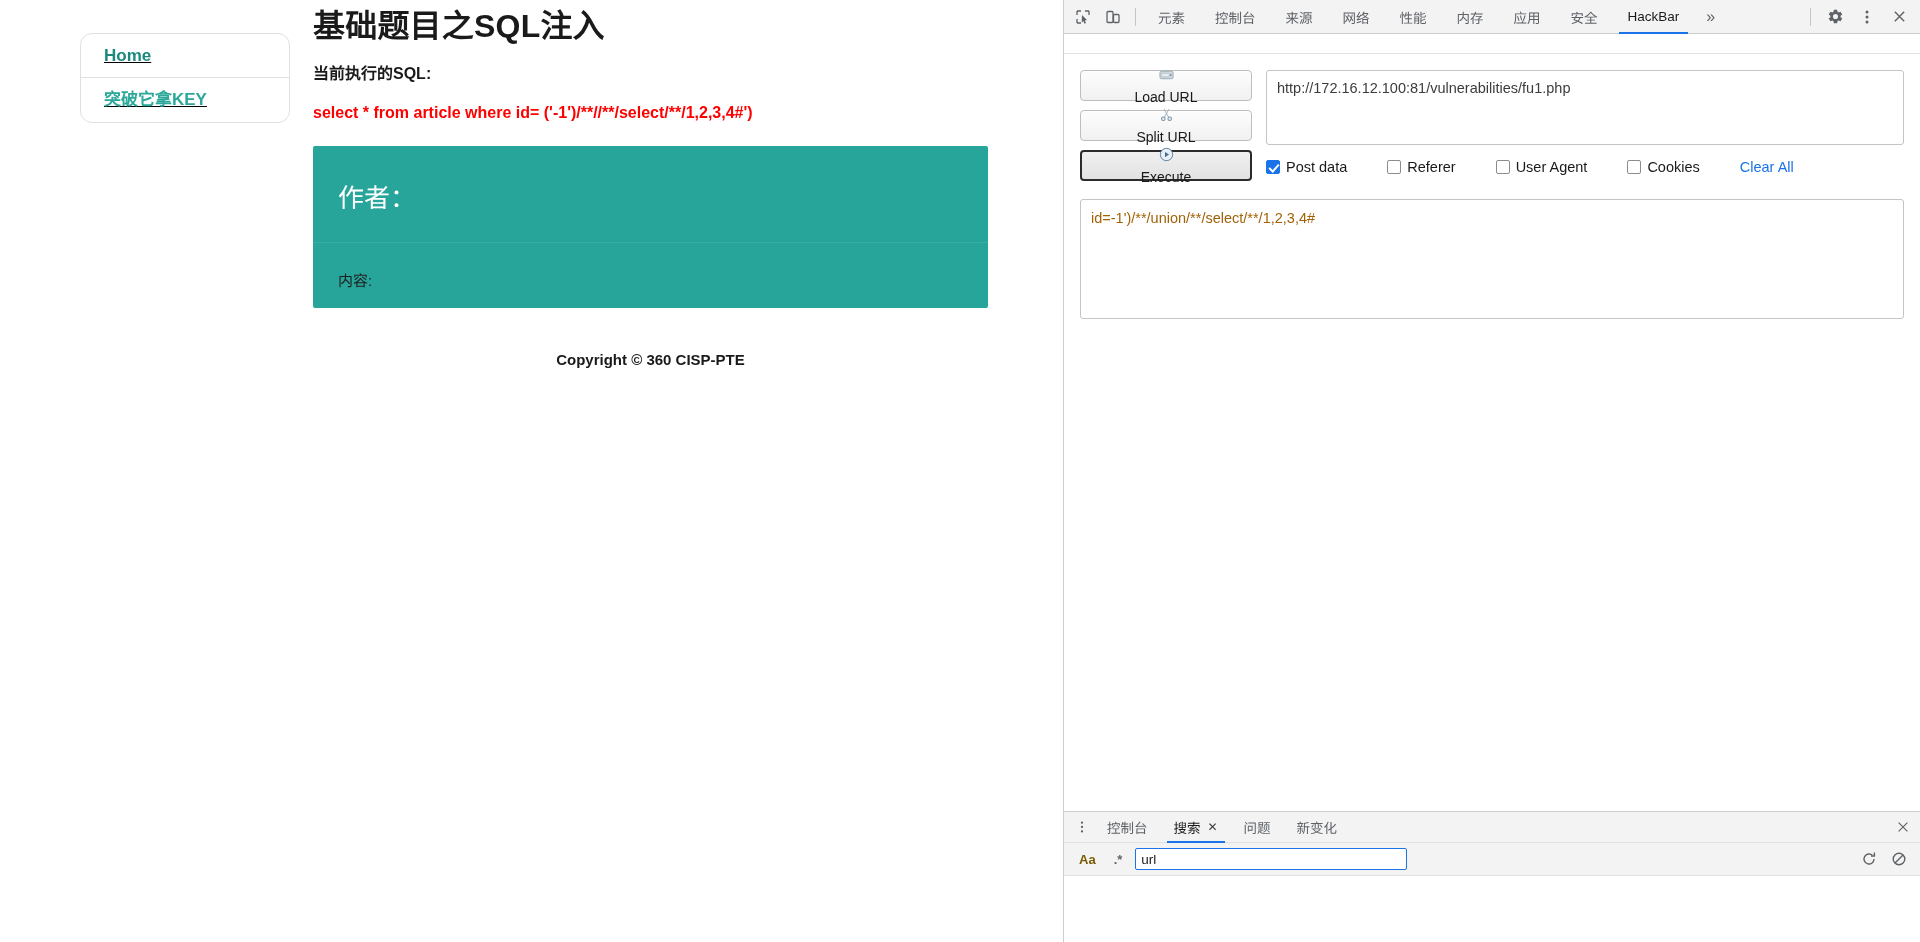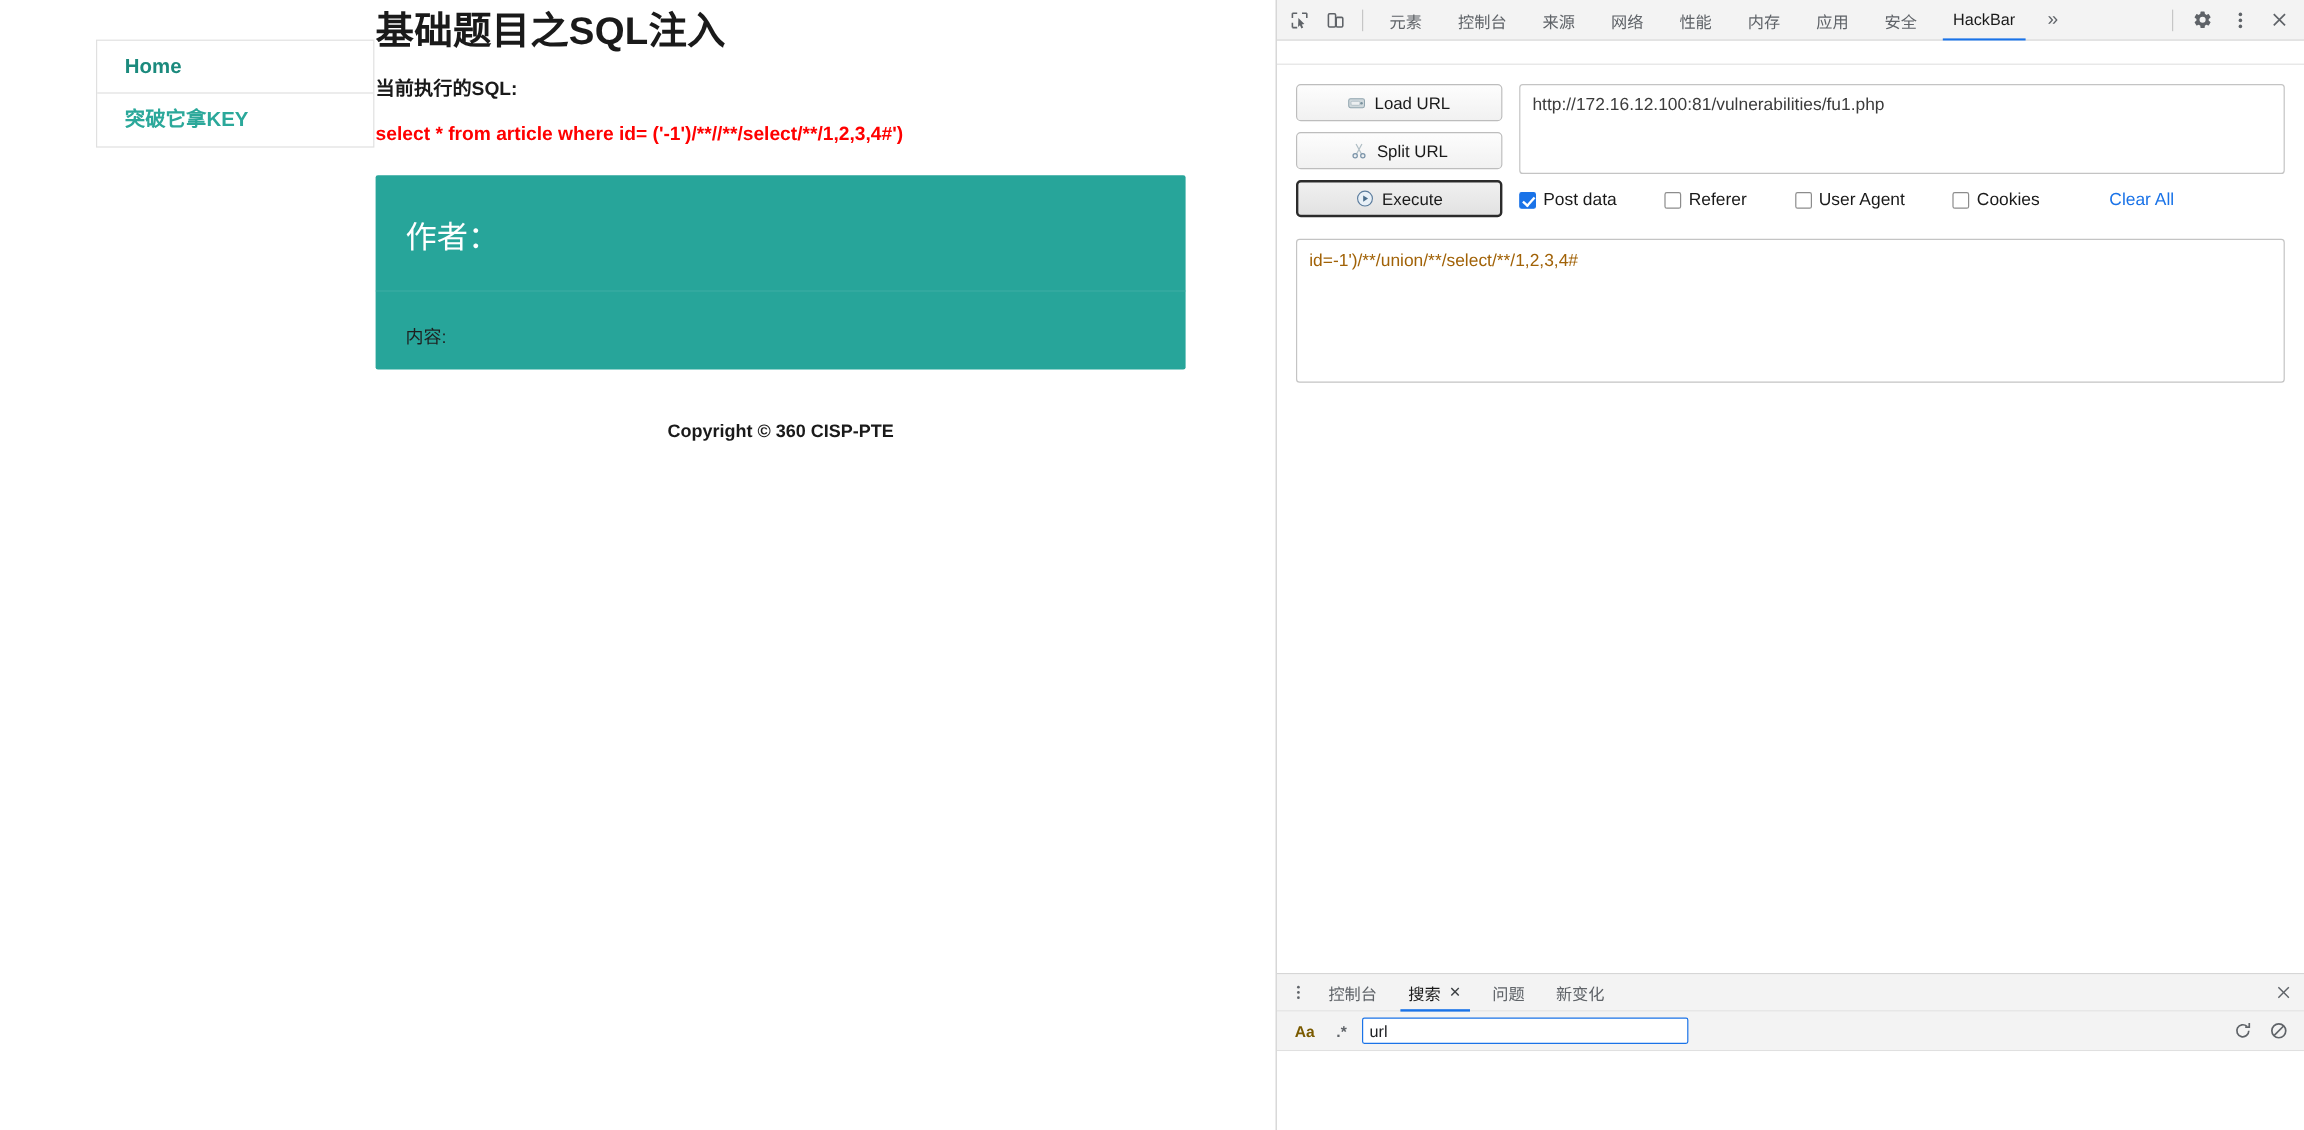--- a/index.html
+++ b/index.html
@@ -26,24 +26,25 @@
     width: 1063px;
     height: 942px;
     background: #ffffff;
     overflow: hidden;
   }
 
   .sidebar {
     position: absolute;
     left: 80px;
     top: 33px;
-    width: 232px;
+    width: 210px;
     border: 1px solid #e0e0e0;
-    border-radius: 0;
-    background: #fff;
+    border-radius: 12px;
+    background: #fff;
+    text-decoration: underline;
   }
   .sidebar-item {
     height: 44px;
     line-height: 44px;
     padding: 0 0 0 23px;
     font-size: 17px;
     color: #2a9d8f;
     white-space: nowrap;
   }
   .sidebar-item.active {
@@ -225,20 +226,21 @@
     border-radius: 4px;
     background: linear-gradient(#fdfdfd, #f1f1f1);
     display: flex;
     align-items: center;
     justify-content: center;
     gap: 7px;
     font-size: 14px;
     color: #1a1a1a;
     cursor: pointer;
     user-select: none;
+    flex-direction: column;
   }
   .hb-btn.focused {
     border: 2px solid #2b2b2b;
     background: linear-gradient(#f0f0f0, #e2e2e2);
   }
   .hb-right {
     flex: 1;
     display: flex;
     flex-direction: column;
   }
@@ -291,21 +293,20 @@
     left: 4px; top: 0.5px;
     width: 4px; height: 8px;
     border: solid #fff;
     border-width: 0 2px 2px 0;
     transform: rotate(42deg);
   }
   .hb-clear {
     color: #1a73e8;
     font-size: 14.5px;
     cursor: pointer;
-    margin-left: 18px;
     white-space: nowrap;
   }
   .hb-post {
     margin: 18px 16px 0 16px;
     width: calc(100% - 32px);
     height: 120px;
     border: 1px solid #c4c4c4;
     border-radius: 3px;
     padding: 9px 10px;
     font-size: 14.5px;

